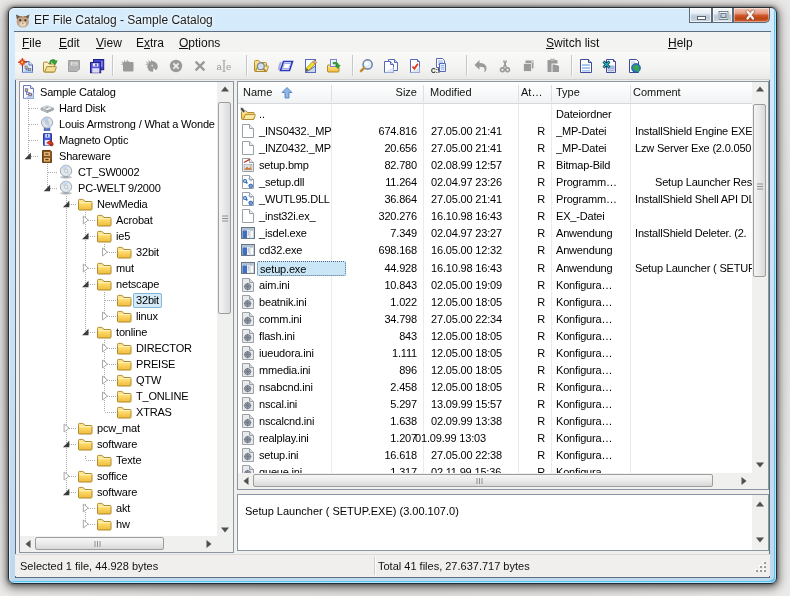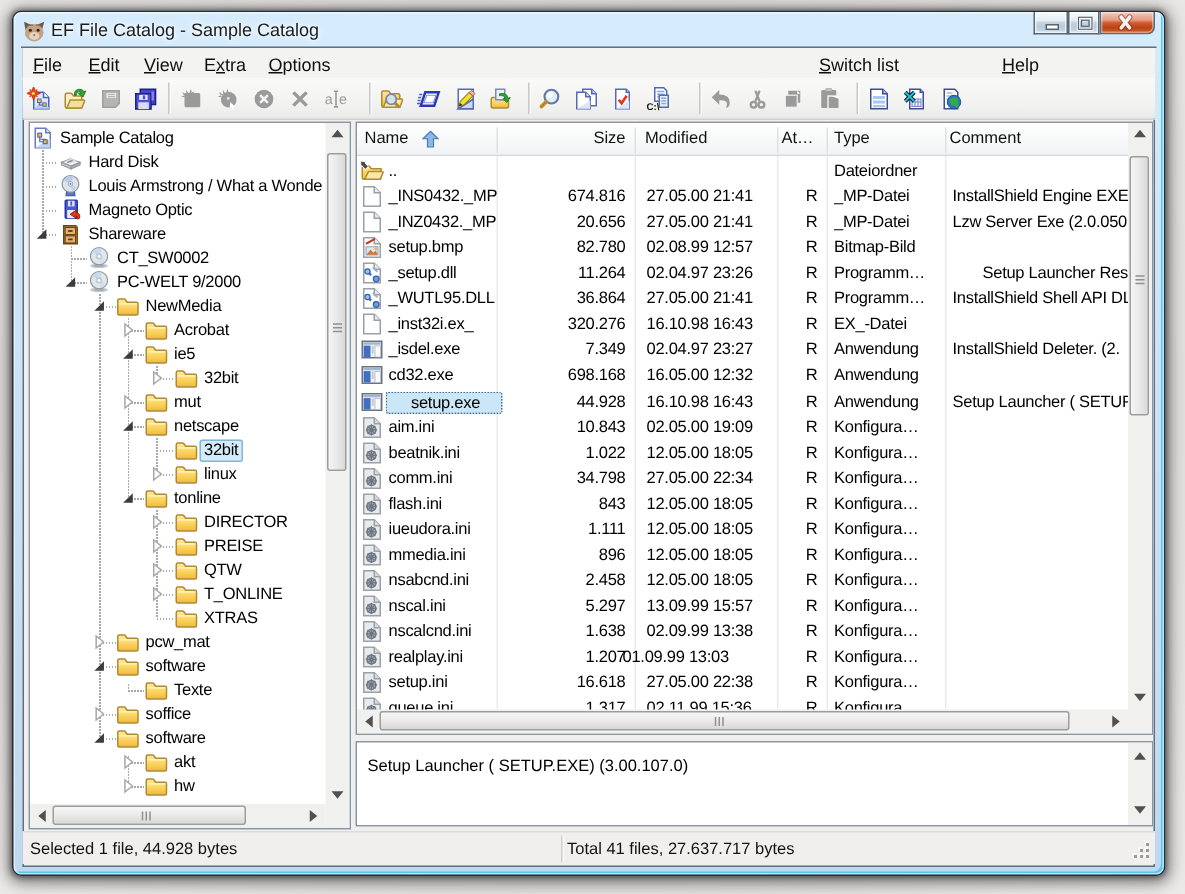--- a/index.html
+++ b/index.html
@@ -847,21 +847,21 @@
         <span class="cell" style="left:397px;width:118px;"></span>
       </div>
 <div class="lrow" style="left:0px;top:178px;width:515px;">
         <span style="position:absolute;left:2px;top:0px;"><svg width="16" height="16" viewBox="0 0 16 16" style="">
             <rect x="1.5" y="2.5" width="13" height="11" fill="#eef0f2" stroke="#6a7584"></rect>
             <rect x="2.2" y="3.2" width="11.6" height="1.6" fill="#9fb6ce"></rect>
             <rect x="2.4" y="5.4" width="4.6" height="7.6" fill="#3f6fc0"></rect>
             <rect x="7.8" y="5.6" width="1.4" height="5" fill="#c8ccd2"></rect>
             <rect x="10" y="5.6" width="3.6" height="7.4" fill="#f8f9fa" stroke="#aab2ba" stroke-width="0.5"></rect>
           </svg></span>
-        <span style="position:absolute;left:19px;top:1px;width:78px;background:#cbe6f6;border:1px dotted #4a6a8a;border-radius:2px;height:15px;line-height:14px;padding-left:2px;text-align:center;">setup.exe</span>
+        <span style="position:absolute;left:19px;top:1px;width:89px;background:#cbe6f6;border:1px dotted #4a6a8a;border-radius:2px;height:15px;line-height:14px;padding-left:2px;">setup.exe</span>
         <span class="cell r" style="left:101px;width:78px;">44.928</span>
         <span class="cell" style="left:193px;width:86px;">16.10.98 16:43</span>
         <span class="cell r" style="left:284px;width:23px;">R</span>
         <span class="cell" style="left:318px;width:76px;">Anwendung</span>
         <span class="cell" style="left:397px;width:118px;">Setup Launcher ( SETUP</span>
       </div>
 <div class="lrow" style="left:0px;top:195px;width:515px;">
         <span style="position:absolute;left:2px;top:0px;"><svg width="16" height="16" viewBox="0 0 16 16" style="">
             <path d="M2.5 1.5 L9.5 1.5 L13.5 5.5 L13.5 14.5 L2.5 14.5 Z" fill="#e9eaec" stroke="#9aa1a8"></path>
             <path d="M9.5 1.5 L9.5 5.5 L13.5 5.5" fill="#d6d9dd" stroke="#9aa1a8"></path>

